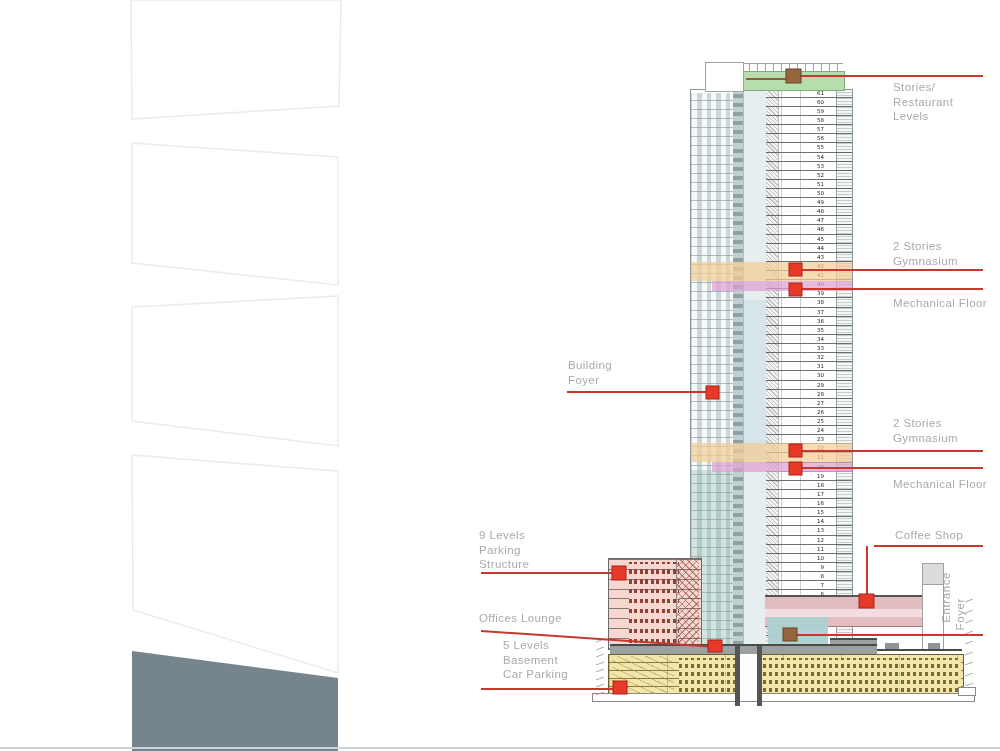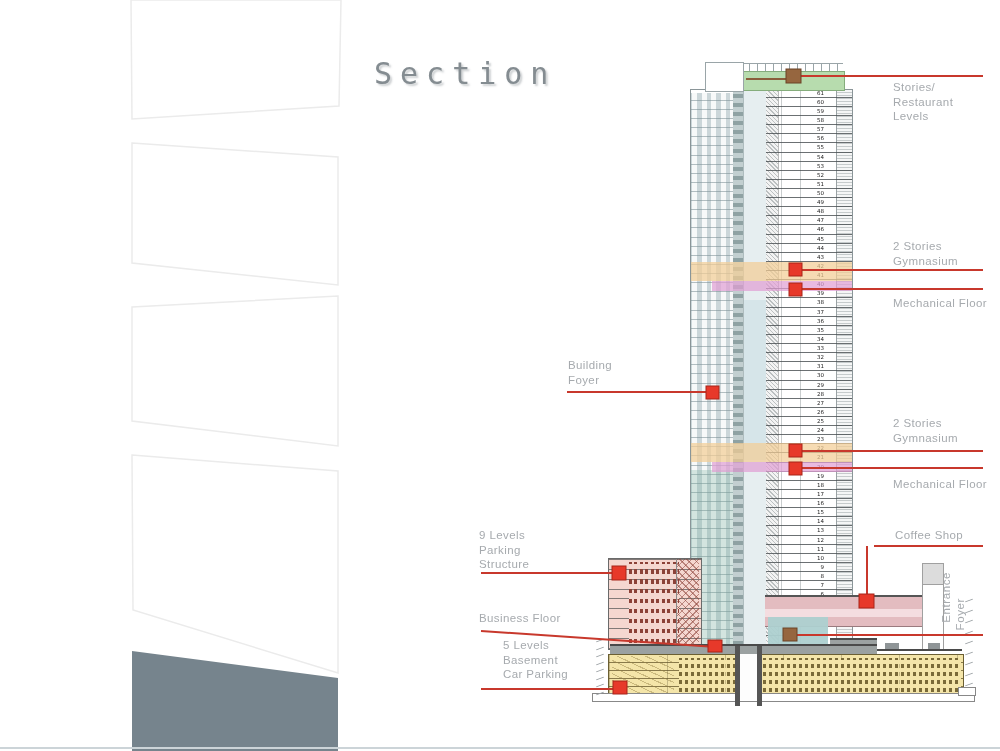--- a/index.html
+++ b/index.html
@@ -116,21 +116,20 @@
   <svg id="bg-shapes" class="abs">
     <polygon points="131,0 341,0 339,106 132,119" fill="#ffffff" stroke="#ebebeb" stroke-width="1.5"></polygon>
     <polygon points="132,143 338,157 338,285 132,263" fill="#ffffff" stroke="#ebebeb" stroke-width="1.5"></polygon>
     <polygon points="132,307 338,296 338,446 132,421" fill="#ffffff" stroke="#ebebeb" stroke-width="1.5"></polygon>
     <polygon points="132,455 338,471 338,673 133,610" fill="#ffffff" stroke="#ebebeb" stroke-width="1.5"></polygon>
     <polygon points="132,651 338,678 338,751 132,751" fill="#76848d"></polygon>
   </svg>
 
   <div class="abs bottom-rule"></div>
 
-  <div class="abs title">Section</div>
 
   <div class="abs t-base"></div>
   <div class="abs t-left-facade"></div>
   <div class="abs t-left-facade-lower"></div>
   <div class="abs t-core"></div>
   <div class="abs t-lift"></div>
   <div class="abs t-mid-blue"></div>
   <div class="abs t-stair"></div>
   <div class="abs t-vline1"></div>
   <div class="abs t-vline2"></div>
@@ -311,21 +310,21 @@
     <div>Coffee Shop</div>
   </div>
   <div class="abs vert" style="left:940px;top:572px;">Entrance</div>
   <div class="abs vert" style="left:954px;top:598px;">Foyer</div>
   <div class="abs lbl" style="left:479px;top:528px;">
     <div>9 Levels</div>
     <div>Parking</div>
     <div>Structure</div>
   </div>
   <div class="abs lbl" style="left:479px;top:611px;">
-    <div>Business Floor</div>
+    <div>Offices Lounge</div>
   </div>
   <div class="abs lbl" style="left:503px;top:638px;">
     <div>5 Levels</div>
     <div>Basement</div>
     <div>Car Parking</div>
   </div>
 
 </div>
 
 </body></html>

